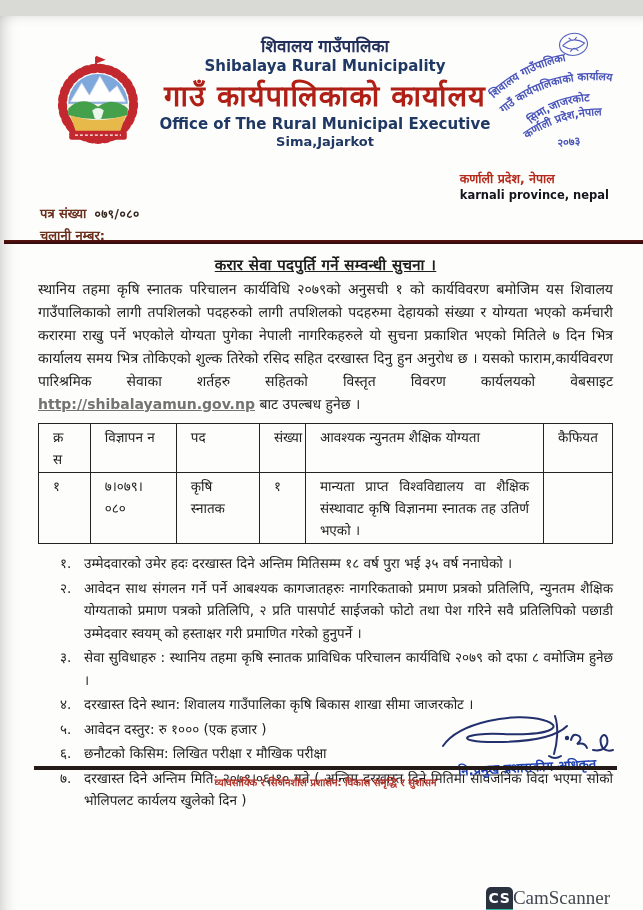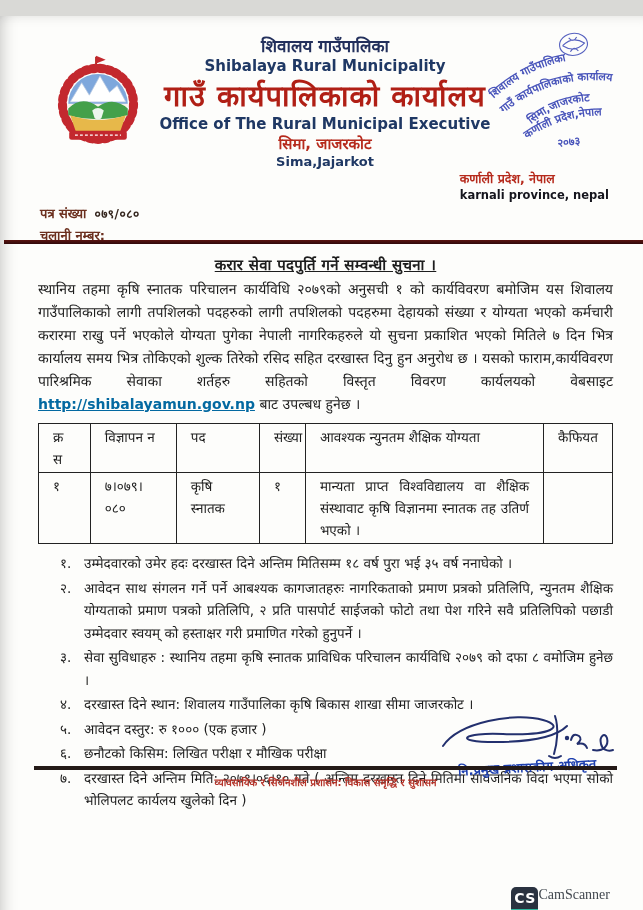--- a/index.html
+++ b/index.html
@@ -25,21 +25,21 @@
   
   .meta{position:absolute;left:40px;top:185px;line-height:1.55;}
   .meta-label{font-size:13px;font-weight:bold;color:#6b2f1e;}
   .meta-val{font-size:12px;font-weight:bold;color:#33241c;letter-spacing:.5px;margin-left:8px;}
   .rule{position:absolute;left:4px;right:0;top:224px;height:4px;background:linear-gradient(#5a1410,#31090a);}
   
   .content{position:absolute;left:38px;right:30px;top:238px;}
   .title{font-size:15px;font-weight:bold;text-align:center;text-decoration:underline;letter-spacing:.3px;}
   .pubdate{font-size:14px;text-align:center;margin-top:5px;}
   .body{font-size:14px;line-height:23px;text-align:justify;margin:4px 0 0;}
-  .body .link{font-weight:bold;text-decoration:underline;color:#0369a1;}
+  .body .link{font-weight:bold;text-decoration:underline;color:#737373;}
   
   table{width:100%;border-collapse:collapse;table-layout:fixed;margin-top:7px;font-size:13.5px;}
   td,th{border:1.4px solid #232323;padding:2px 14px;vertical-align:top;text-align:left;font-weight:normal;line-height:22px;}
   col.c1{width:9%}col.c2{width:15%}col.c3{width:14.5%}col.c4{width:8%}col.c5{width:41.5%}col.c6{width:12%}
   td.qual{text-align:justify;}
   
   .conds{margin-top:8px;}
   .cond{display:flex;margin:0 0 2px 22px;font-size:13.5px;line-height:22.5px;}
   .cond .num{flex:0 0 24px;}
   .cond .txt{flex:1;text-align:justify;}
@@ -49,21 +49,21 @@
   .sig-title{font-size:13px;font-weight:bold;color:#1d3faf;transform:rotate(-3deg);margin-top:-4px;white-space:nowrap;}
   
   .footer{position:absolute;left:34px;right:26px;top:750px;text-align:center;}
   .footer-rule{height:3.5px;background:#241a17;margin-bottom:5px;}
   .contact{font-size:12.5px;font-weight:bold;color:#101114;}
   .motto{font-size:10px;font-weight:bold;color:#b5342a;margin-top:2px;}
   
   .cam{position:absolute;right:33px;bottom:11px;display:flex;align-items:flex-start;gap:0;}
   .cs-box{width:27px;height:22px;background:#2a3240;border-bottom:6px solid #2fb99f;border-radius:5px;
           display:flex;align-items:center;justify-content:center;color:#fff;font-weight:bold;font-size:14px;letter-spacing:.5px;}
-  .cam-text{font-family:"Liberation Serif","DejaVu Serif",serif;font-size:14px;color:#42484f;}
+  .cam-text{font-family:"Liberation Serif","DejaVu Serif",serif;font-size:19px;color:#42484f;}
 </style>
 </head>
 <body>
 
 <div class="page">
 
   <div class="emblem">
     <svg viewBox="0 0 100 100" width="96" height="98">
       <path d="M48 6 v16" stroke="#b01f15" stroke-width="2" fill="none"></path>
       <path d="M48 5 l10 4 -10 4 z M48 13 l10 4 -10 4 z" fill="#c3282e"></path>
@@ -77,21 +77,20 @@
       <rect x="20" y="83" width="60" height="9.5" rx="2.5" fill="#c3282e"></rect>
       <line x1="26" y1="87.7" x2="74" y2="87.7" stroke="#ffffff" stroke-width="1.2" stroke-dasharray="3 2.2"></line>
     </svg>
   </div>
 
   <div class="header-center">
     <div class="np-title">शिवालय गाउँपालिका</div>
     <div class="en-title">Shibalaya Rural Municipality</div>
     <div class="office-np">गाउँ कार्यपालिकाको कार्यालय</div>
     <div class="office-en">Office of The Rural Municipal Executive</div>
-    <div class="place-np">सिमा, जाजरकोट</div>
     <div class="place-en">Sima,Jajarkot</div>
   </div>
 
   <div class="stamp">
     <svg viewBox="0 0 152 124" width="152" height="124">
       <defs>
         <path id="sa1" d="M6 60 Q 70 14 146 42"></path>
         <path id="sa2" d="M14 76 Q 72 38 142 62"></path>
         <path id="sa3" d="M40 90 Q 80 64 128 80"></path>
         <path id="sa4" d="M34 104 Q 80 80 132 94"></path>

